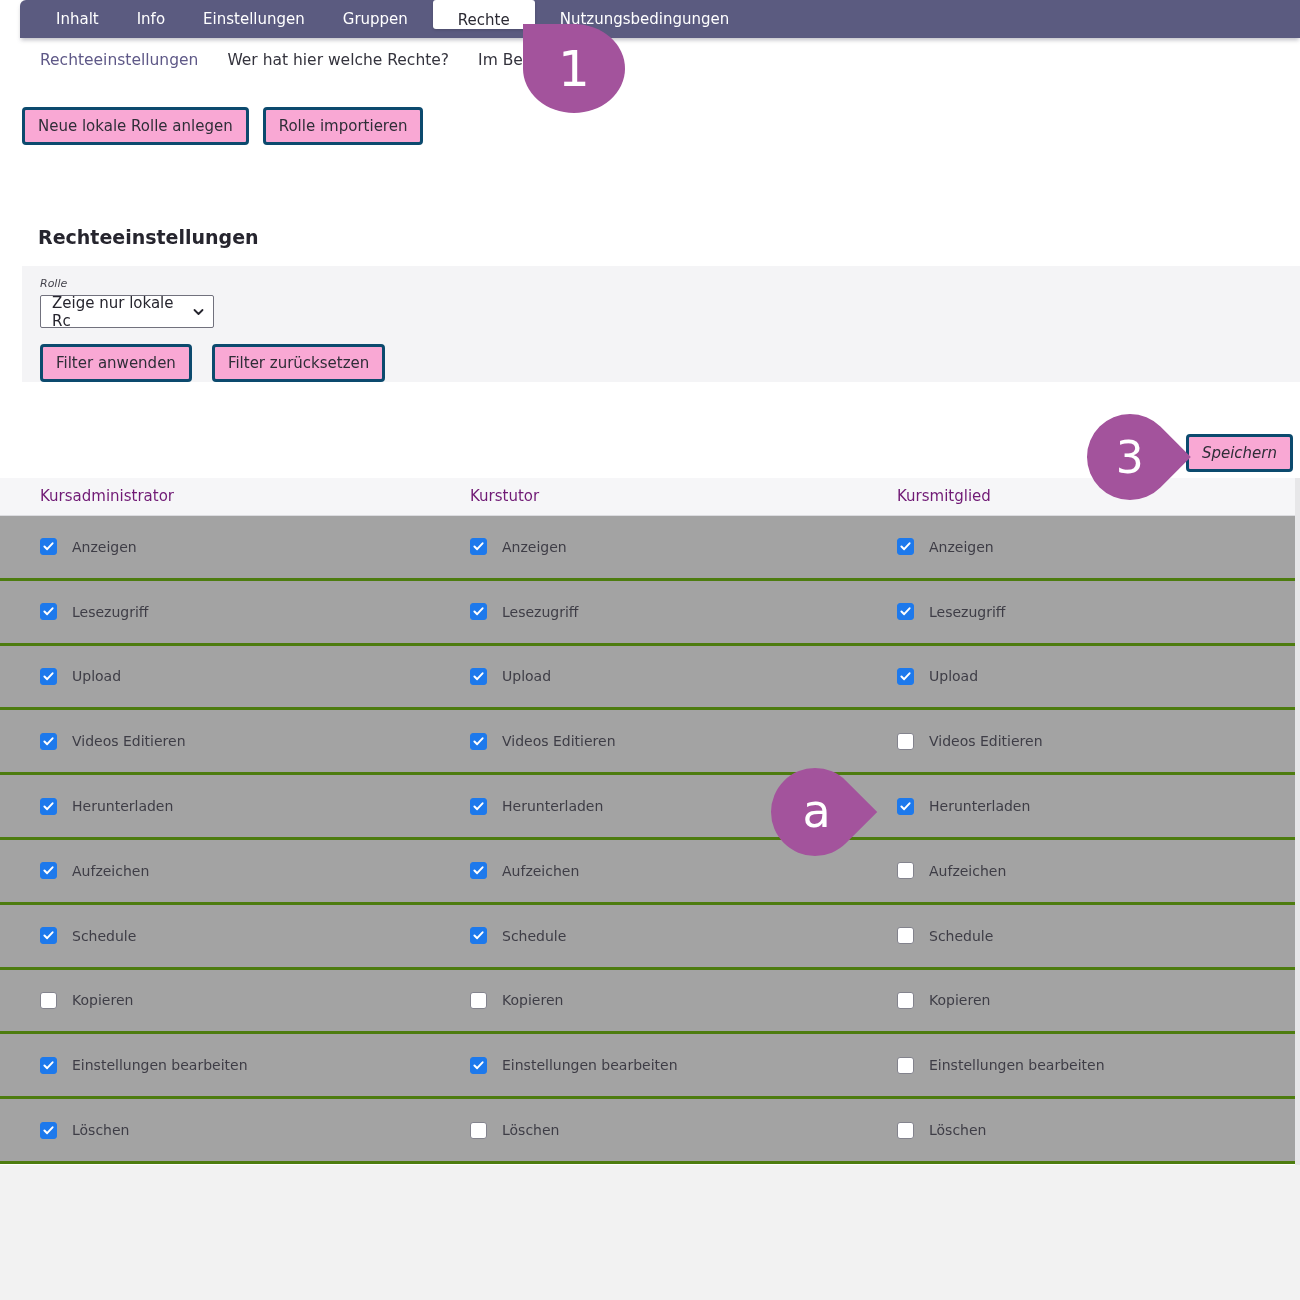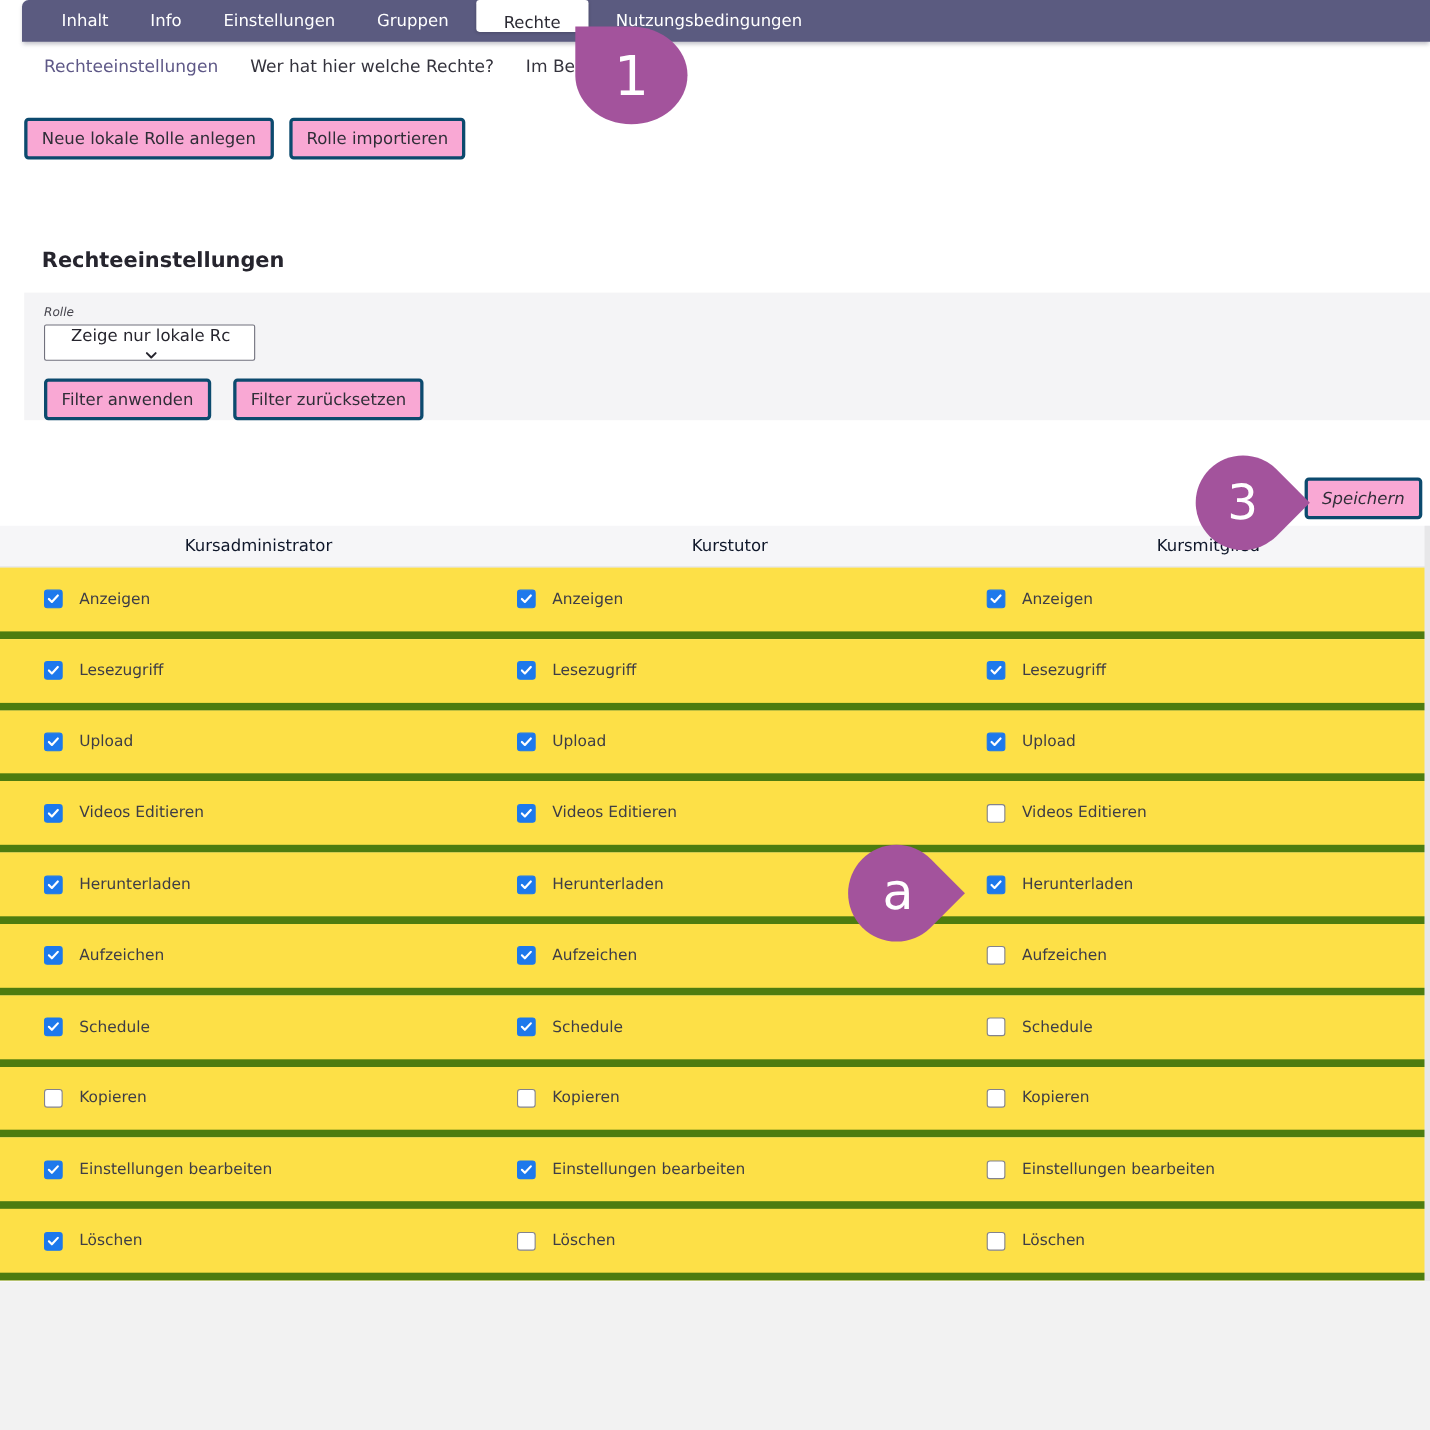--- a/index.html
+++ b/index.html
@@ -59,44 +59,44 @@
     font-size: 19px; font-weight: bold; color: #26252e;
   }
 
   
   .filter-panel {
     position: absolute; left: 22px; right: 0; top: 266px; height: 116px;
     background: #f4f4f6; padding: 11px 0 0 18px;
   }
   .filter-label { font-size: 11px; font-style: italic; color: #45444d; }
   .select-box {
-    margin-top: 5px; width: 192px; height: 33px;
+    margin-top: 5px; width: 174px; height: 33px;
     background: #fff; border: 1px solid #71717d; border-radius: 2px;
-    display: flex; align-items: center; justify-content: space-between;
-    padding: 0 9px 0 11px; font-size: 15px; color: #26252e; cursor: pointer; flex-direction: column;
+    display: flex; align-items: center; justify-content: flex-start;
+    padding: 0 9px 0 11px; font-size: 15px; color: #26252e; cursor: pointer;
   }
   .filter-btns { margin-top: 16px; display: flex; gap: 20px; }
 
   
   .save-btn { position: absolute; right: 7px; top: 434px; font-style: italic; }
 
   
   .tbl-header {
     position: absolute; left: 0; right: 0; top: 478px; height: 38px;
     background: #f6f6f8; border-bottom: 1px solid #dcdce0;
     display: grid; grid-template-columns: 430px 427px auto;
   }
   .tbl-header .th {
-    font-size: 15px; color: #0f172a; line-height: 37px; padding-left: 40px; text-align: center;
+    font-size: 15px; color: #701a75; line-height: 37px; padding-left: 40px;
   }
   .tbl-body { position: absolute; left: 0; right: 0; top: 516px; height: 648px;
     display: flex; flex-direction: column; }
   .tbl-row {
     flex: 1; display: grid; grid-template-columns: 430px 427px auto;
-    align-items: center; border-bottom: 7px solid #4d7c0f; background: #fde047;
+    align-items: center; border-bottom: 3px solid #4d7c0f; background: #a3a3a3;
   }
   .perm-cell { display: flex; align-items: center; gap: 15px; padding-left: 40px; cursor: pointer; }
   .cb {
     width: 17px; height: 17px; border-radius: 3px; flex: 0 0 auto;
     border: 1.5px solid #83838d; background: #fff;
     display: flex; align-items: center; justify-content: center;
   }
   .cb.checked { background: #1d79ec; border-color: #1d79ec; }
   .perm-label { font-size: 14px; color: #3e3d46; }
 

